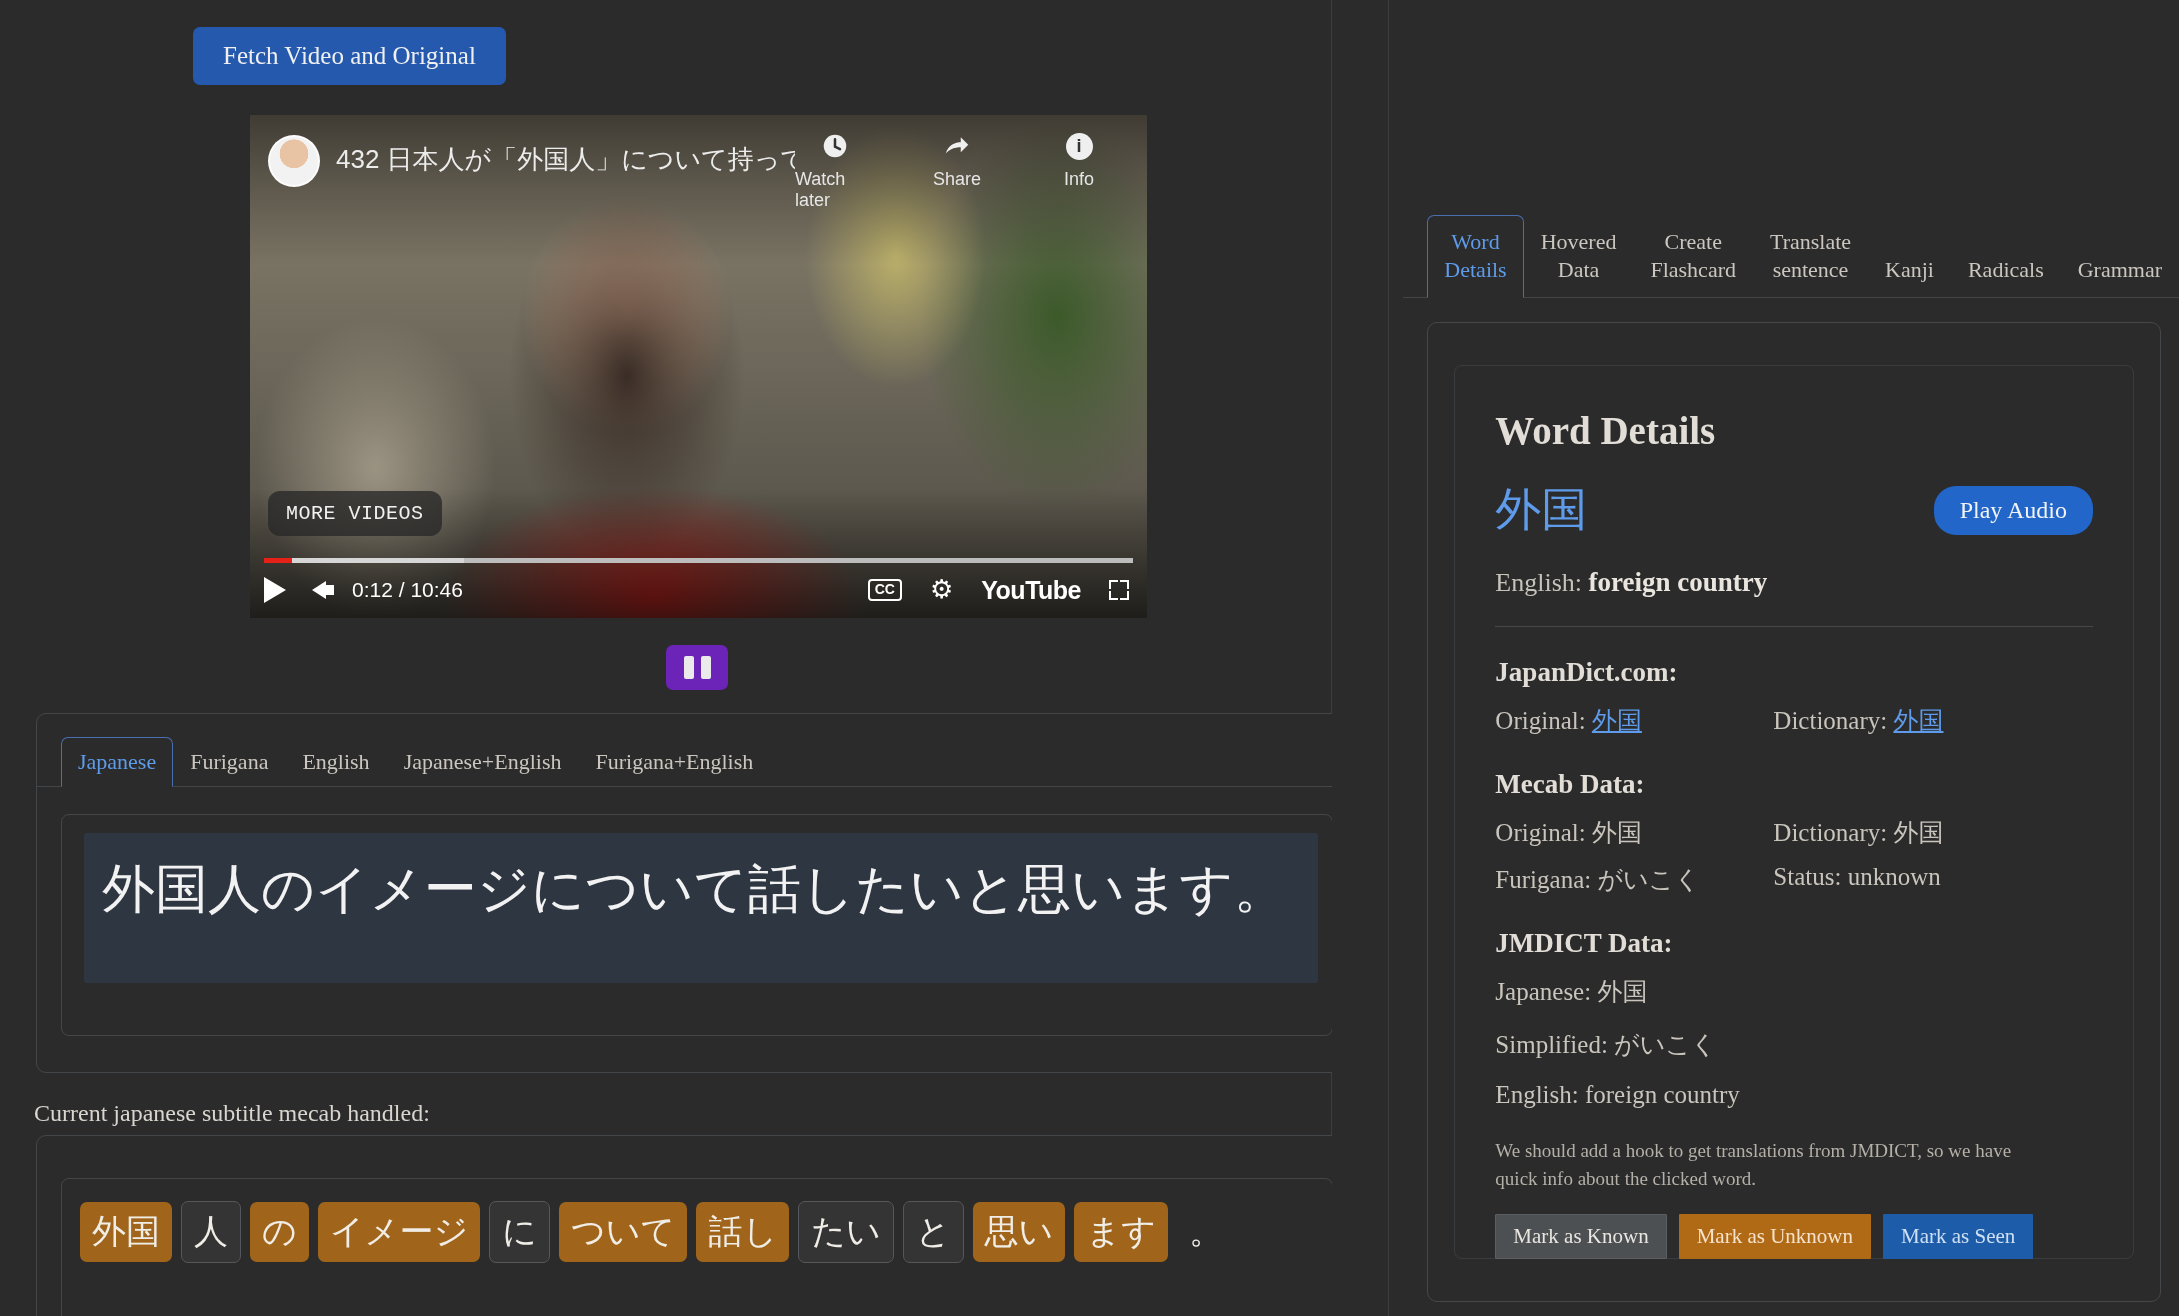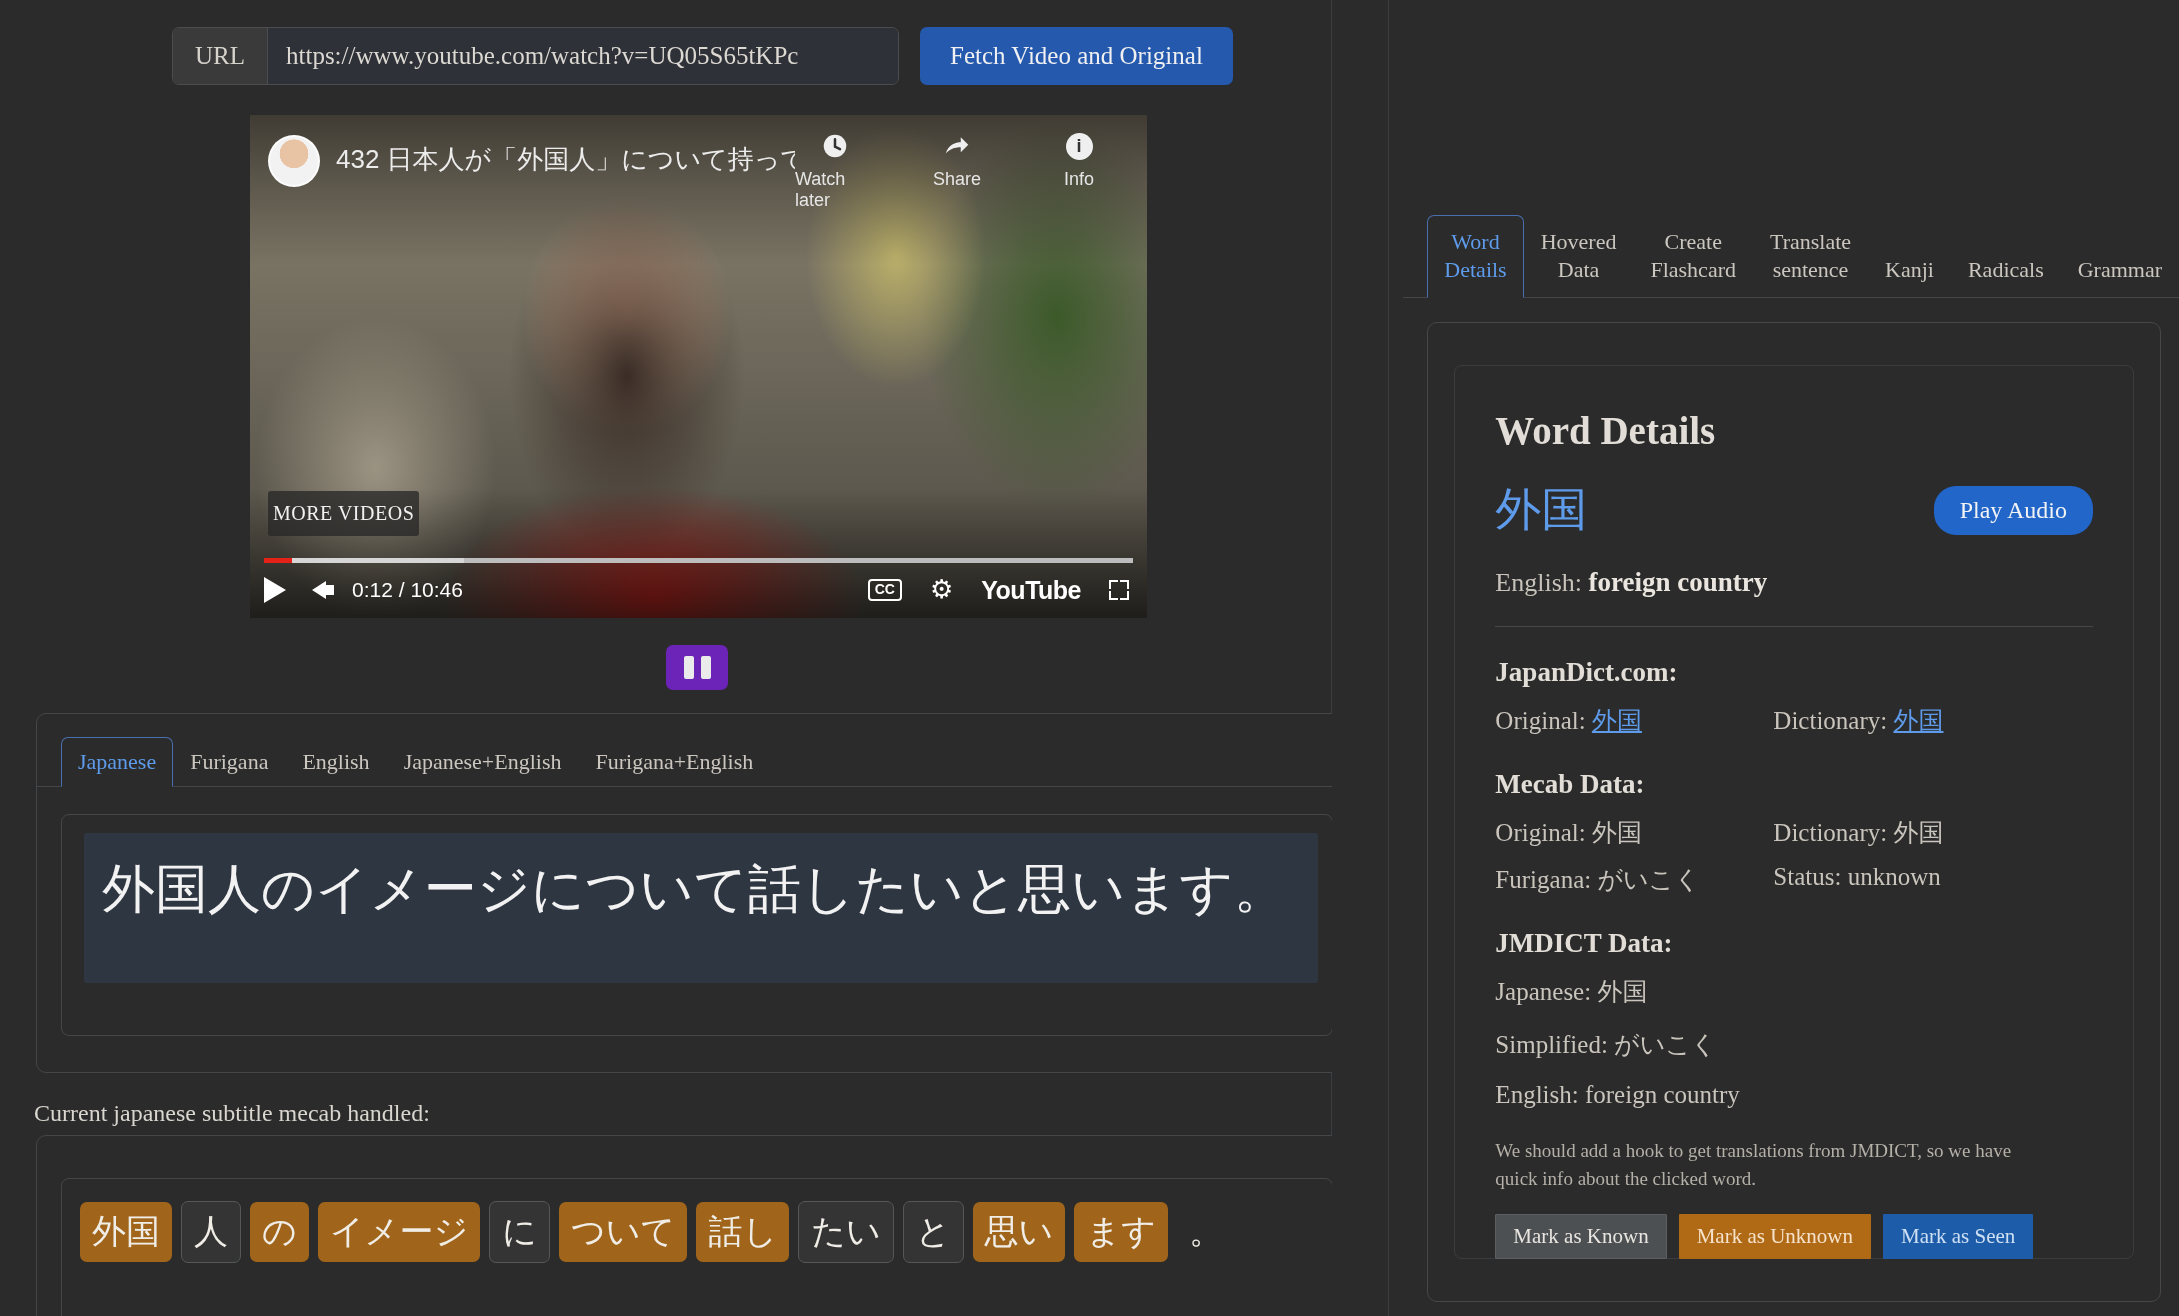--- a/index.html
+++ b/index.html
@@ -90,22 +90,22 @@
   .vid-act { display:flex; flex-direction:column; align-items:center; width:80px; }
   .vid-act .glyph { height:34px; display:flex; align-items:center; justify-content:center; }
   .vid-act .lbl { color:#e6e6e6; font-size:18px; margin-top:6px;
     font-family:"Liberation Sans", sans-serif; }
   .circ-ico { width:27px; height:27px; border-radius:50%; background:#efefef;
     display:flex; align-items:center; justify-content:center; color:#333;
     font-size:18px; font-weight:bold; font-family:"Liberation Sans",sans-serif; }
   .more-videos {
     position:absolute; left:18px; bottom:82px;
     background: rgba(40,40,40,.78); color:#f1f1f1; font-size:20px;
-    padding:11px 5px; border-radius:3px;
-    font-family:Liberation Serif, serif; letter-spacing:.5px;
+    padding:11px 18px; border-radius:12px;
+    font-family:Liberation Mono, monospace; letter-spacing:.5px;
   }
   .progress { position:absolute; left:14px; right:14px; bottom:55px; height:5px; background:#bdbdbd; }
   .progress .buf { position:absolute; left:0; top:0; height:5px; width:23%; background:#d6d6d6; }
   .progress .played { position:absolute; left:0; top:0; height:5px; width:3.2%; background:#e62117; }
   .ctrl-bar { position:absolute; left:14px; right:14px; bottom:6px; height:44px;
     display:flex; align-items:center; color:#fff; }
   .ctrl { margin-right:26px; display:flex; align-items:center; }
   .play-tri { width:0;height:0;border-left:22px solid #fff;border-top:13px solid transparent;border-bottom:13px solid transparent; }
   .spk { width:0;height:0;border-top:9px solid transparent;border-bottom:9px solid transparent;border-right:14px solid #fff; position:relative; }
   .spk:after{content:"";position:absolute;left:14px;top:-5px;width:8px;height:10px;background:#fff;}
@@ -202,24 +202,20 @@
   .mk.seen { background:#1d5ca8; color:#cfe0f5; }
 </style>
 </head>
 <body>
 
 <div class="page">
 
   <div class="left-col">
 
     <div class="url-row">
-      <div class="url-group">
-        <span class="url-label">URL</span>
-        <input class="url-input" type="text" value="https://www.youtube.com/watch?v=UQ05S65tKPc" style="">
-      </div>
       <button class="fetch-btn">Fetch Video and Original</button>
     </div>
 
     <div class="video">
       <div class="vid-bg"></div>
       <div class="vid-topgrad"></div>
       <div class="vid-botgrad"></div>
 
       <div class="vid-head">
         <div class="avatar"></div>

